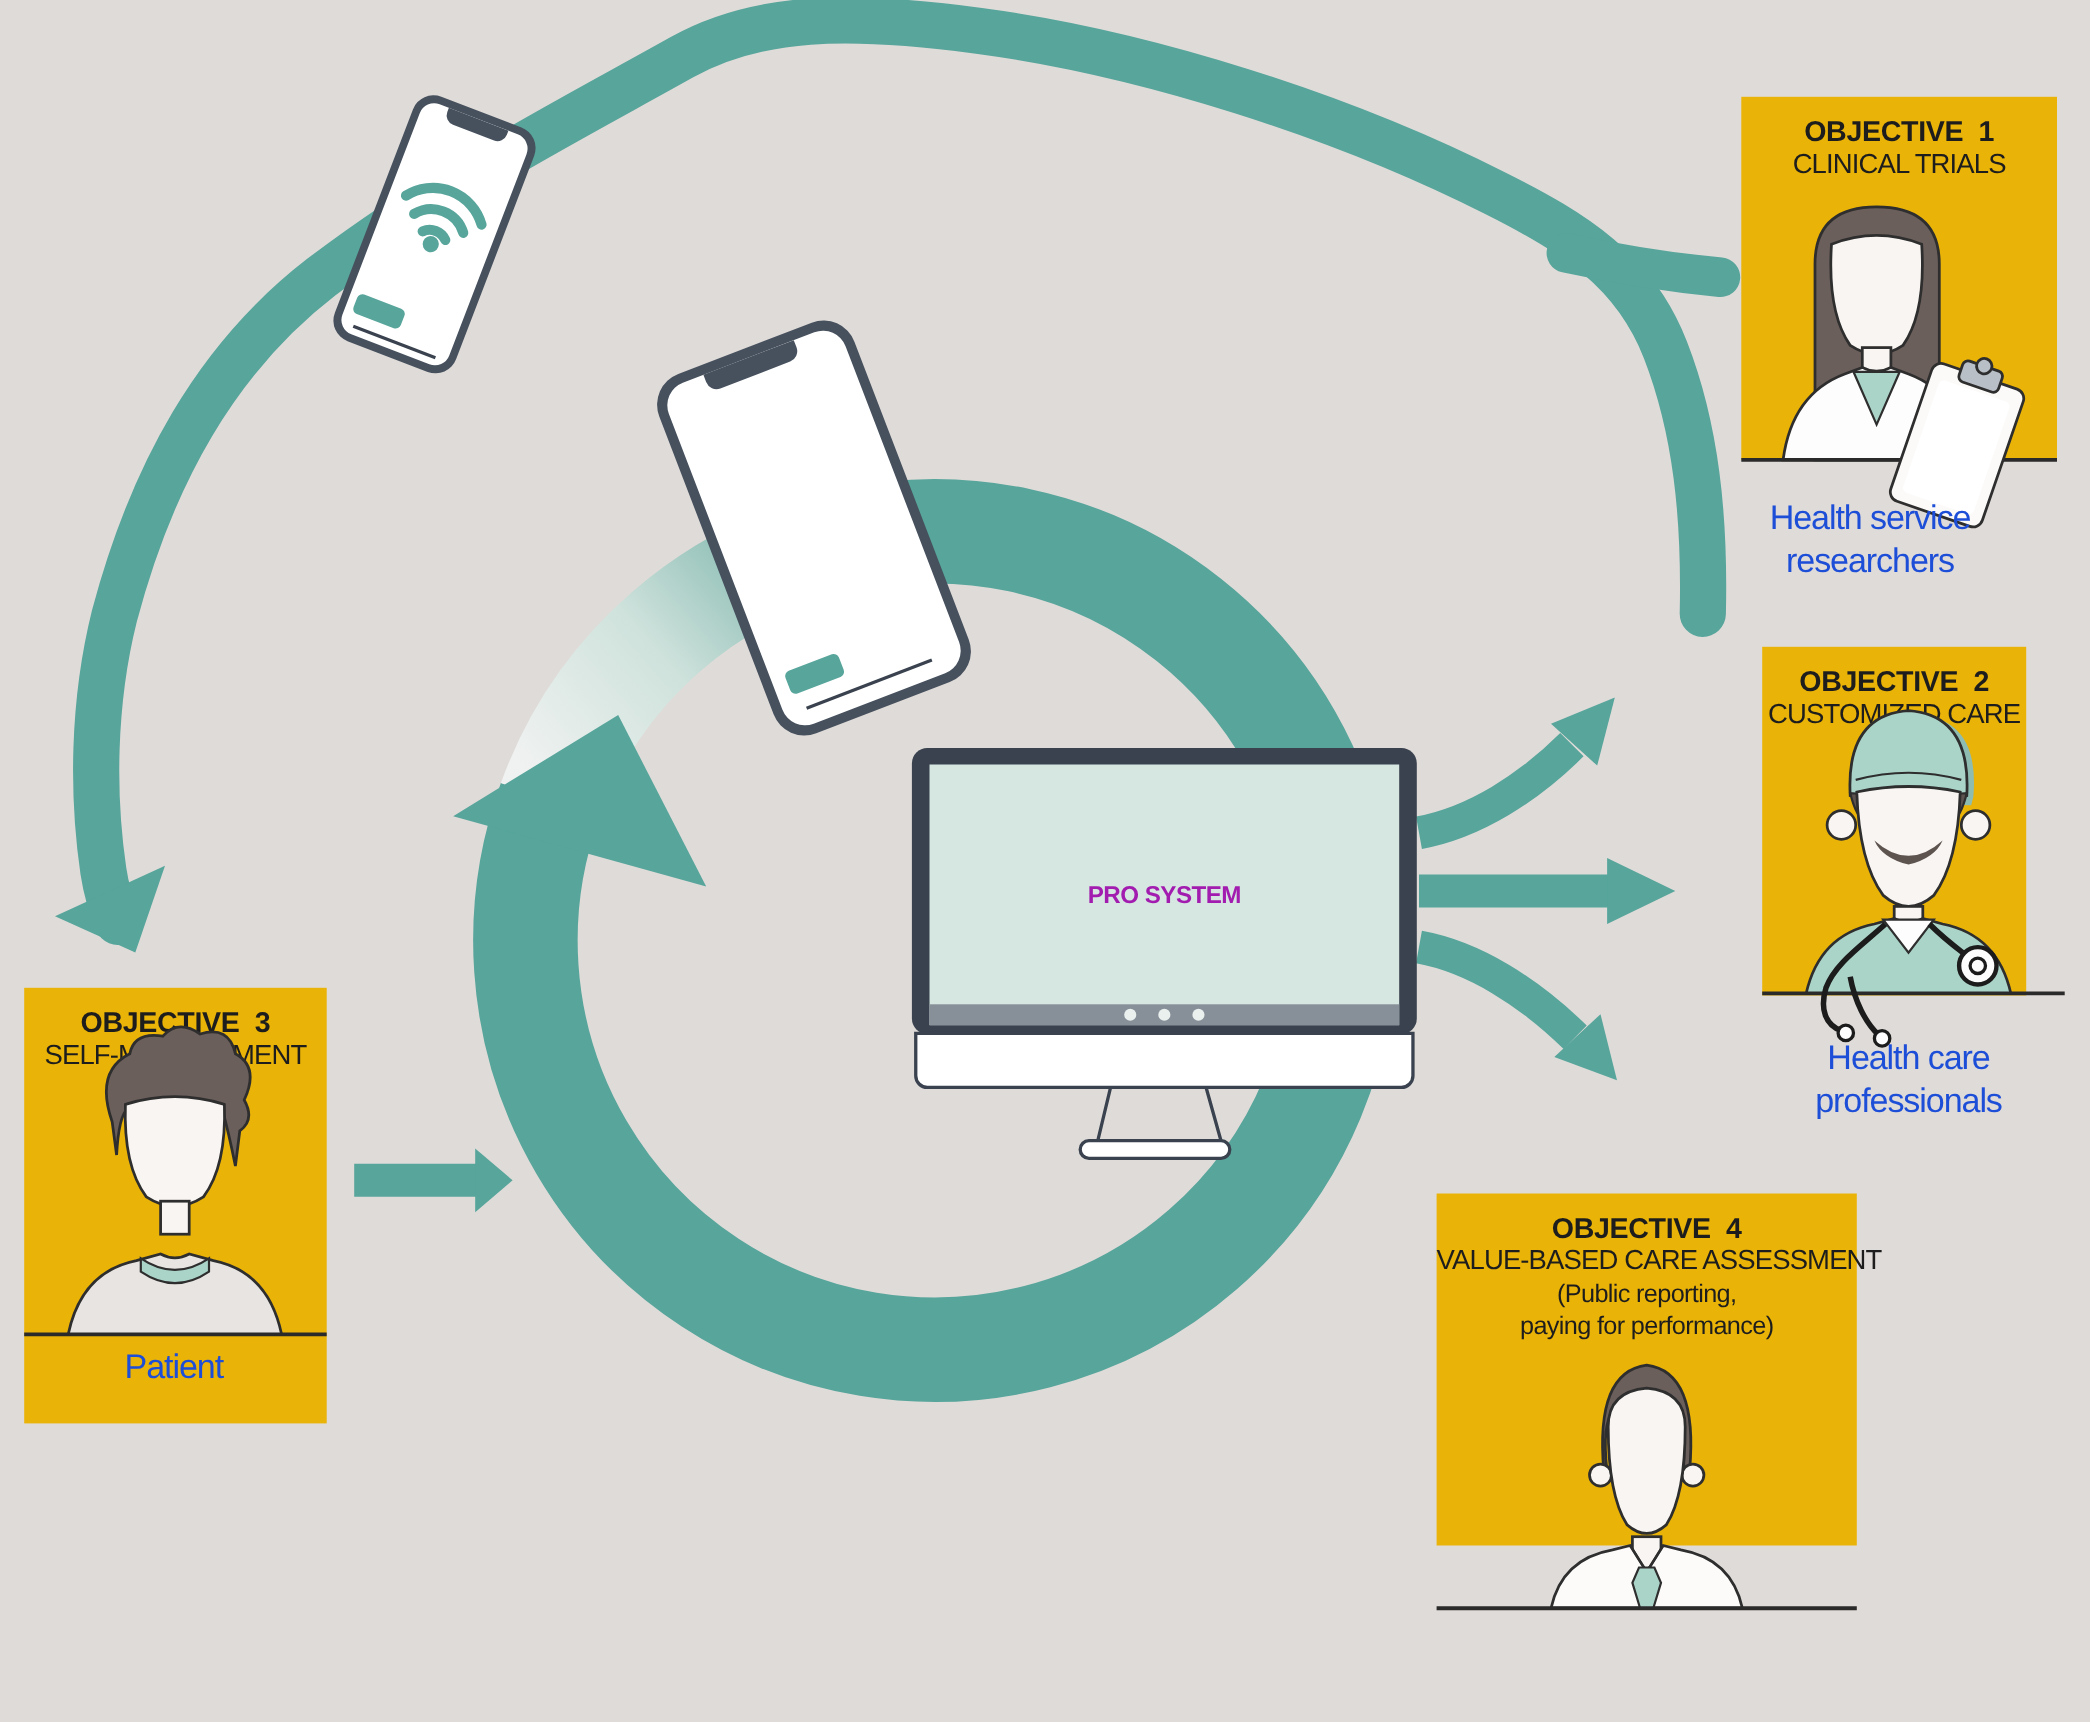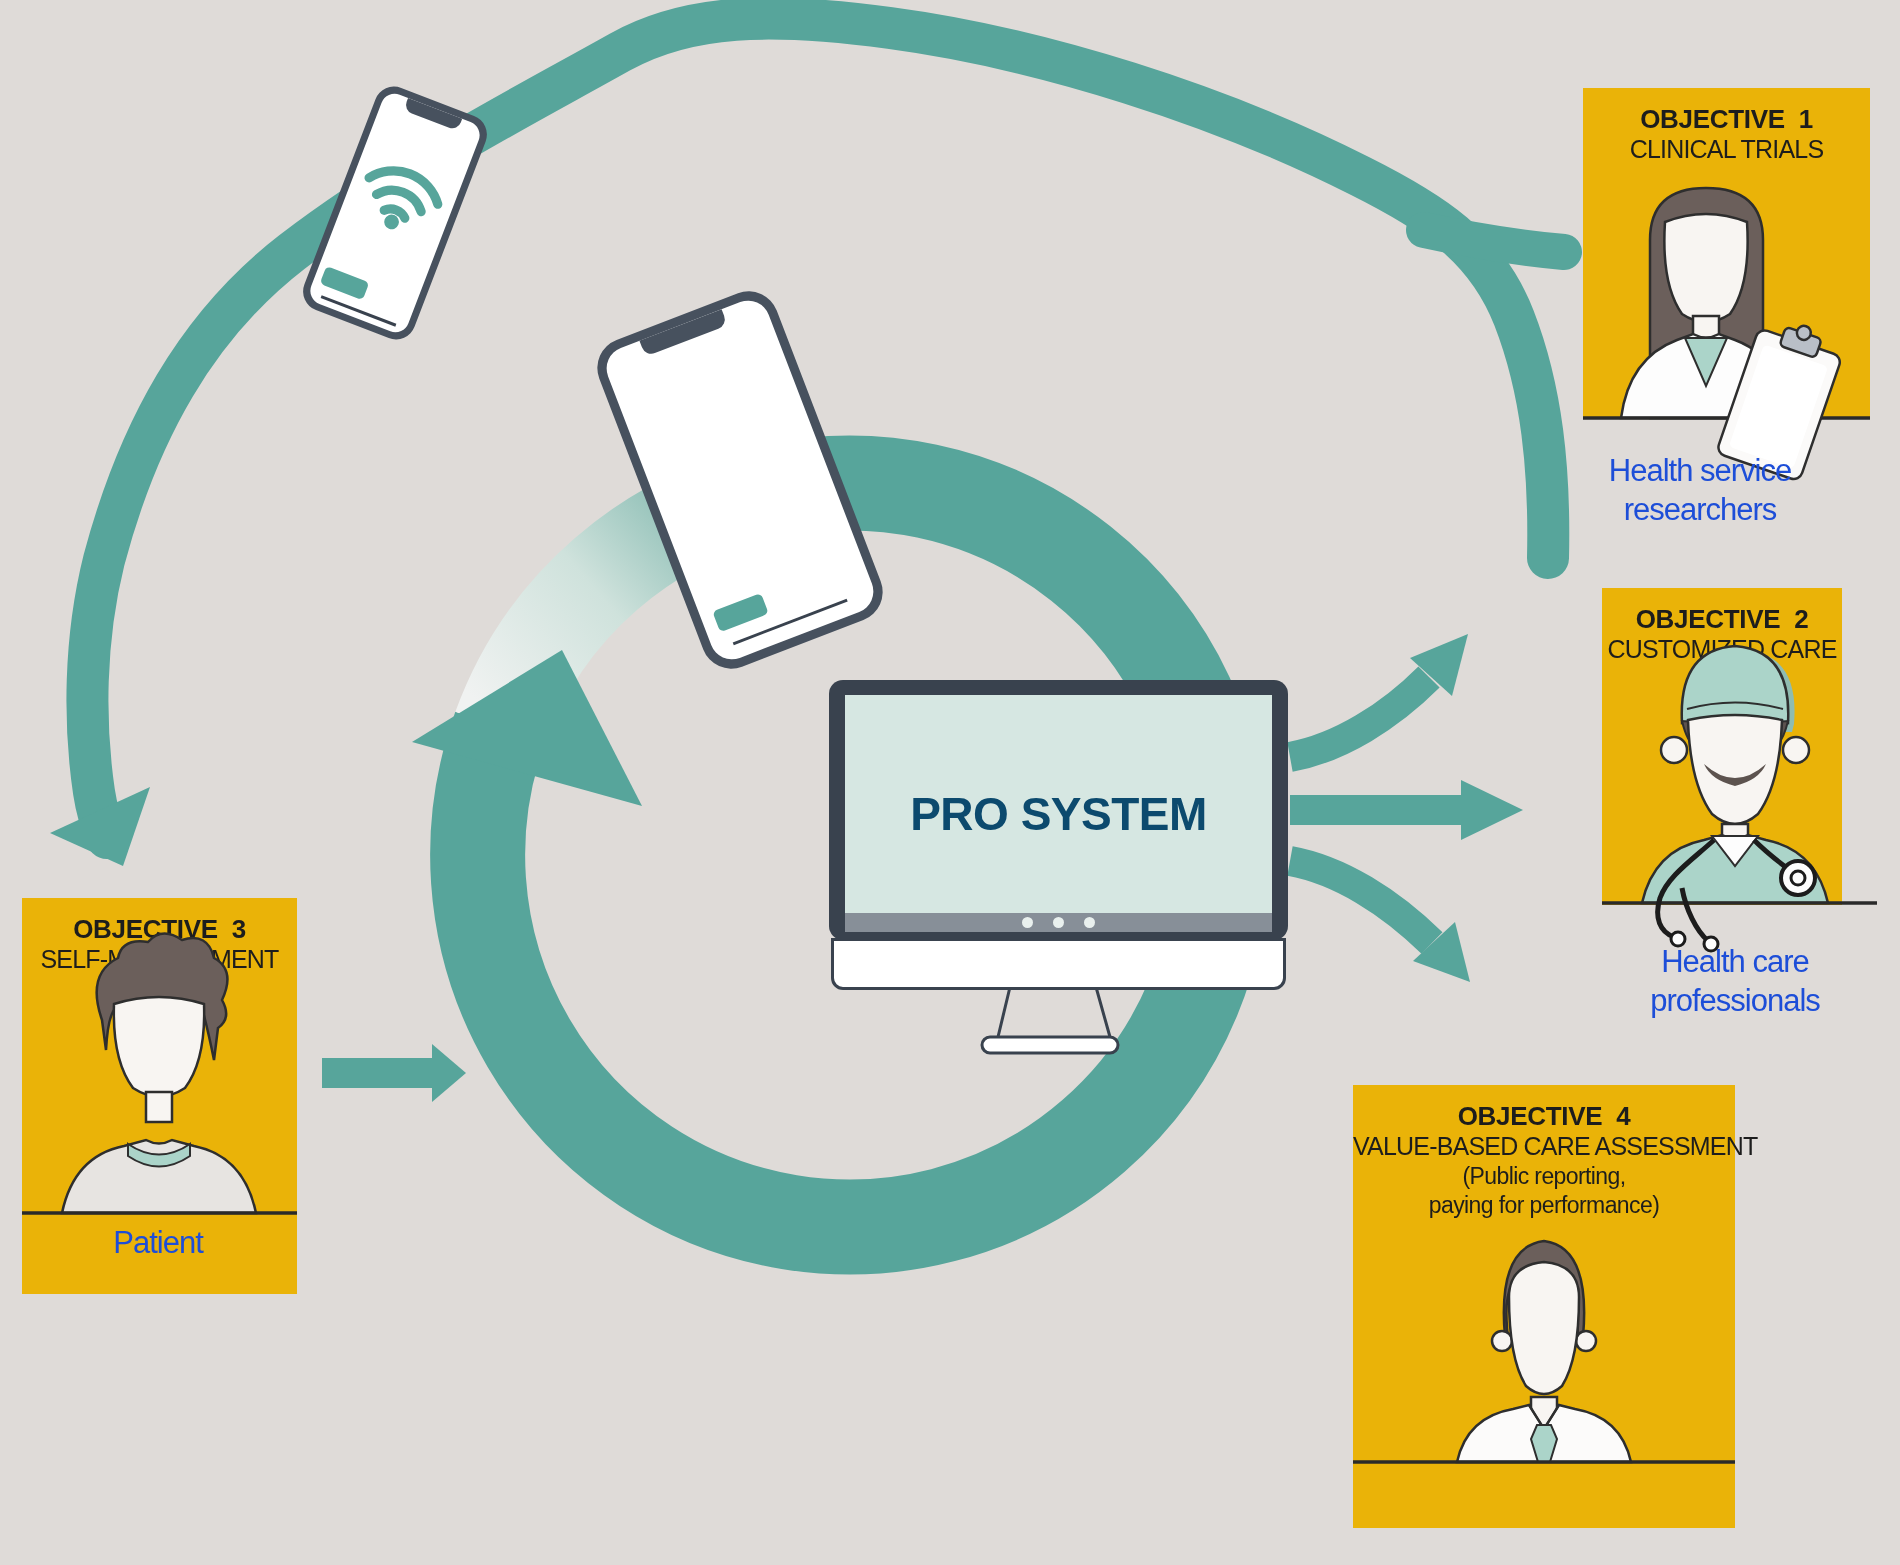--- a/index.html
+++ b/index.html
@@ -16,21 +16,21 @@
   .figure{position:absolute;left:0;top:0;overflow:visible;}
 
   .caption{position:absolute;text-align:center;font-size:31px;letter-spacing:-1px;
            line-height:1.25;color:#1d4ed8;z-index:2;white-space:pre-line;}
 
   
   .monitor{position:absolute;left:829px;top:680px;width:459px;height:260px;background:#39424e;
            border-radius:14px;z-index:3;}
   .monitor .screen{position:absolute;left:16px;top:15px;right:16px;bottom:8px;background:#d6e7e2;
            display:flex;align-items:center;justify-content:center;}
-  .monitor .screen-label{font-weight:bold;font-size:46px;letter-spacing:-0.5px;color:#0c4a6e;}
+  .monitor .screen-label{font-weight:bold;font-size:22px;letter-spacing:-0.5px;color:#a21caf;}
   .monitor .strip{position:absolute;left:16px;right:16px;bottom:8px;height:19px;background:#878f98;
            display:flex;align-items:center;justify-content:center;gap:20px;}
   .monitor .dot{width:11px;height:11px;border-radius:50%;background:#e9f0ee;}
   .chin{position:absolute;left:831px;top:938px;width:449px;height:46px;background:#ffffff;
         border:3px solid #39424e;border-radius:0 0 12px 12px;z-index:3;}
   .stand{position:absolute;left:965px;top:985px;z-index:2;}
 
   
   .phone{position:absolute;background:#47515e;z-index:3;}
   .phone .pscreen{position:absolute;background:#ffffff;}
@@ -188,21 +188,21 @@
                Q210,120 196,130 L192,162 Q186,132 180,110 Q137,98 94,110 Q86,116 84,152 Z" fill="#6b5f5b" stroke="#2e2e2e" stroke-width="2.5"></path>
       <path d="M92,106 Q137,92 182,106 Q184,162 163,190 Q137,207 111,190 Q90,162 92,106 Z" fill="#f8f5f2" stroke="#2e2e2e" stroke-width="2.5"></path>
       <rect x="124" y="194" width="26" height="30" fill="#f8f5f2" stroke="#2e2e2e" stroke-width="2.5"></rect>
       <path d="M40,315 Q52,258 102,248 L124,242 Q137,249 150,242 L172,248 Q222,258 234,315 Z" fill="#e7e4e1" stroke="#2e2e2e" stroke-width="2.5"></path>
       <path d="M106,246 Q137,267 168,246 L168,258 Q137,279 106,258 Z" fill="#abd4c9" stroke="#2e2e2e" stroke-width="2"></path>
       <line x1="0" y1="315" x2="275" y2="315" stroke="#2a2a2a" stroke-width="3.5"></line>
     </svg>
   </div>
   <div class="caption" style="left:8px;top:1224px;width:300px;"><span>Patient</span></div>
 
-  <div class="obj-box" style="left:1353px;top:1085px;width:382px;height:443px;">
+  <div class="obj-box" style="left:1306px;top:1085px;width:382px;height:320px;">
     <div class="obj-heading">OBJECTIVE  4</div>
     <div class="obj-sub">VALUE-BASED CARE ASSESSMENT</div>
     <div class="obj-line">(Public reporting,</div>
     <div class="obj-line">paying for performance)</div>
     <svg class="figure" width="382" height="390" viewBox="0 0 382 390">
       <path d="M152,252 Q144,162 191,156 Q238,162 230,252 L224,262 Q228,196 212,184 L198,192
                Q168,182 158,202 Q150,216 156,262 Z" fill="#6b5f5b" stroke="#2e2e2e" stroke-width="2.5"></path>
       <circle cx="149" cy="256" r="10" fill="#f8f5f2" stroke="#2e2e2e" stroke-width="2.5"></circle>
       <circle cx="233" cy="256" r="10" fill="#f8f5f2" stroke="#2e2e2e" stroke-width="2.5"></circle>
       <path d="M156,212 Q156,180 191,177 Q226,180 226,212 Q226,274 209,301 Q191,317 173,301

